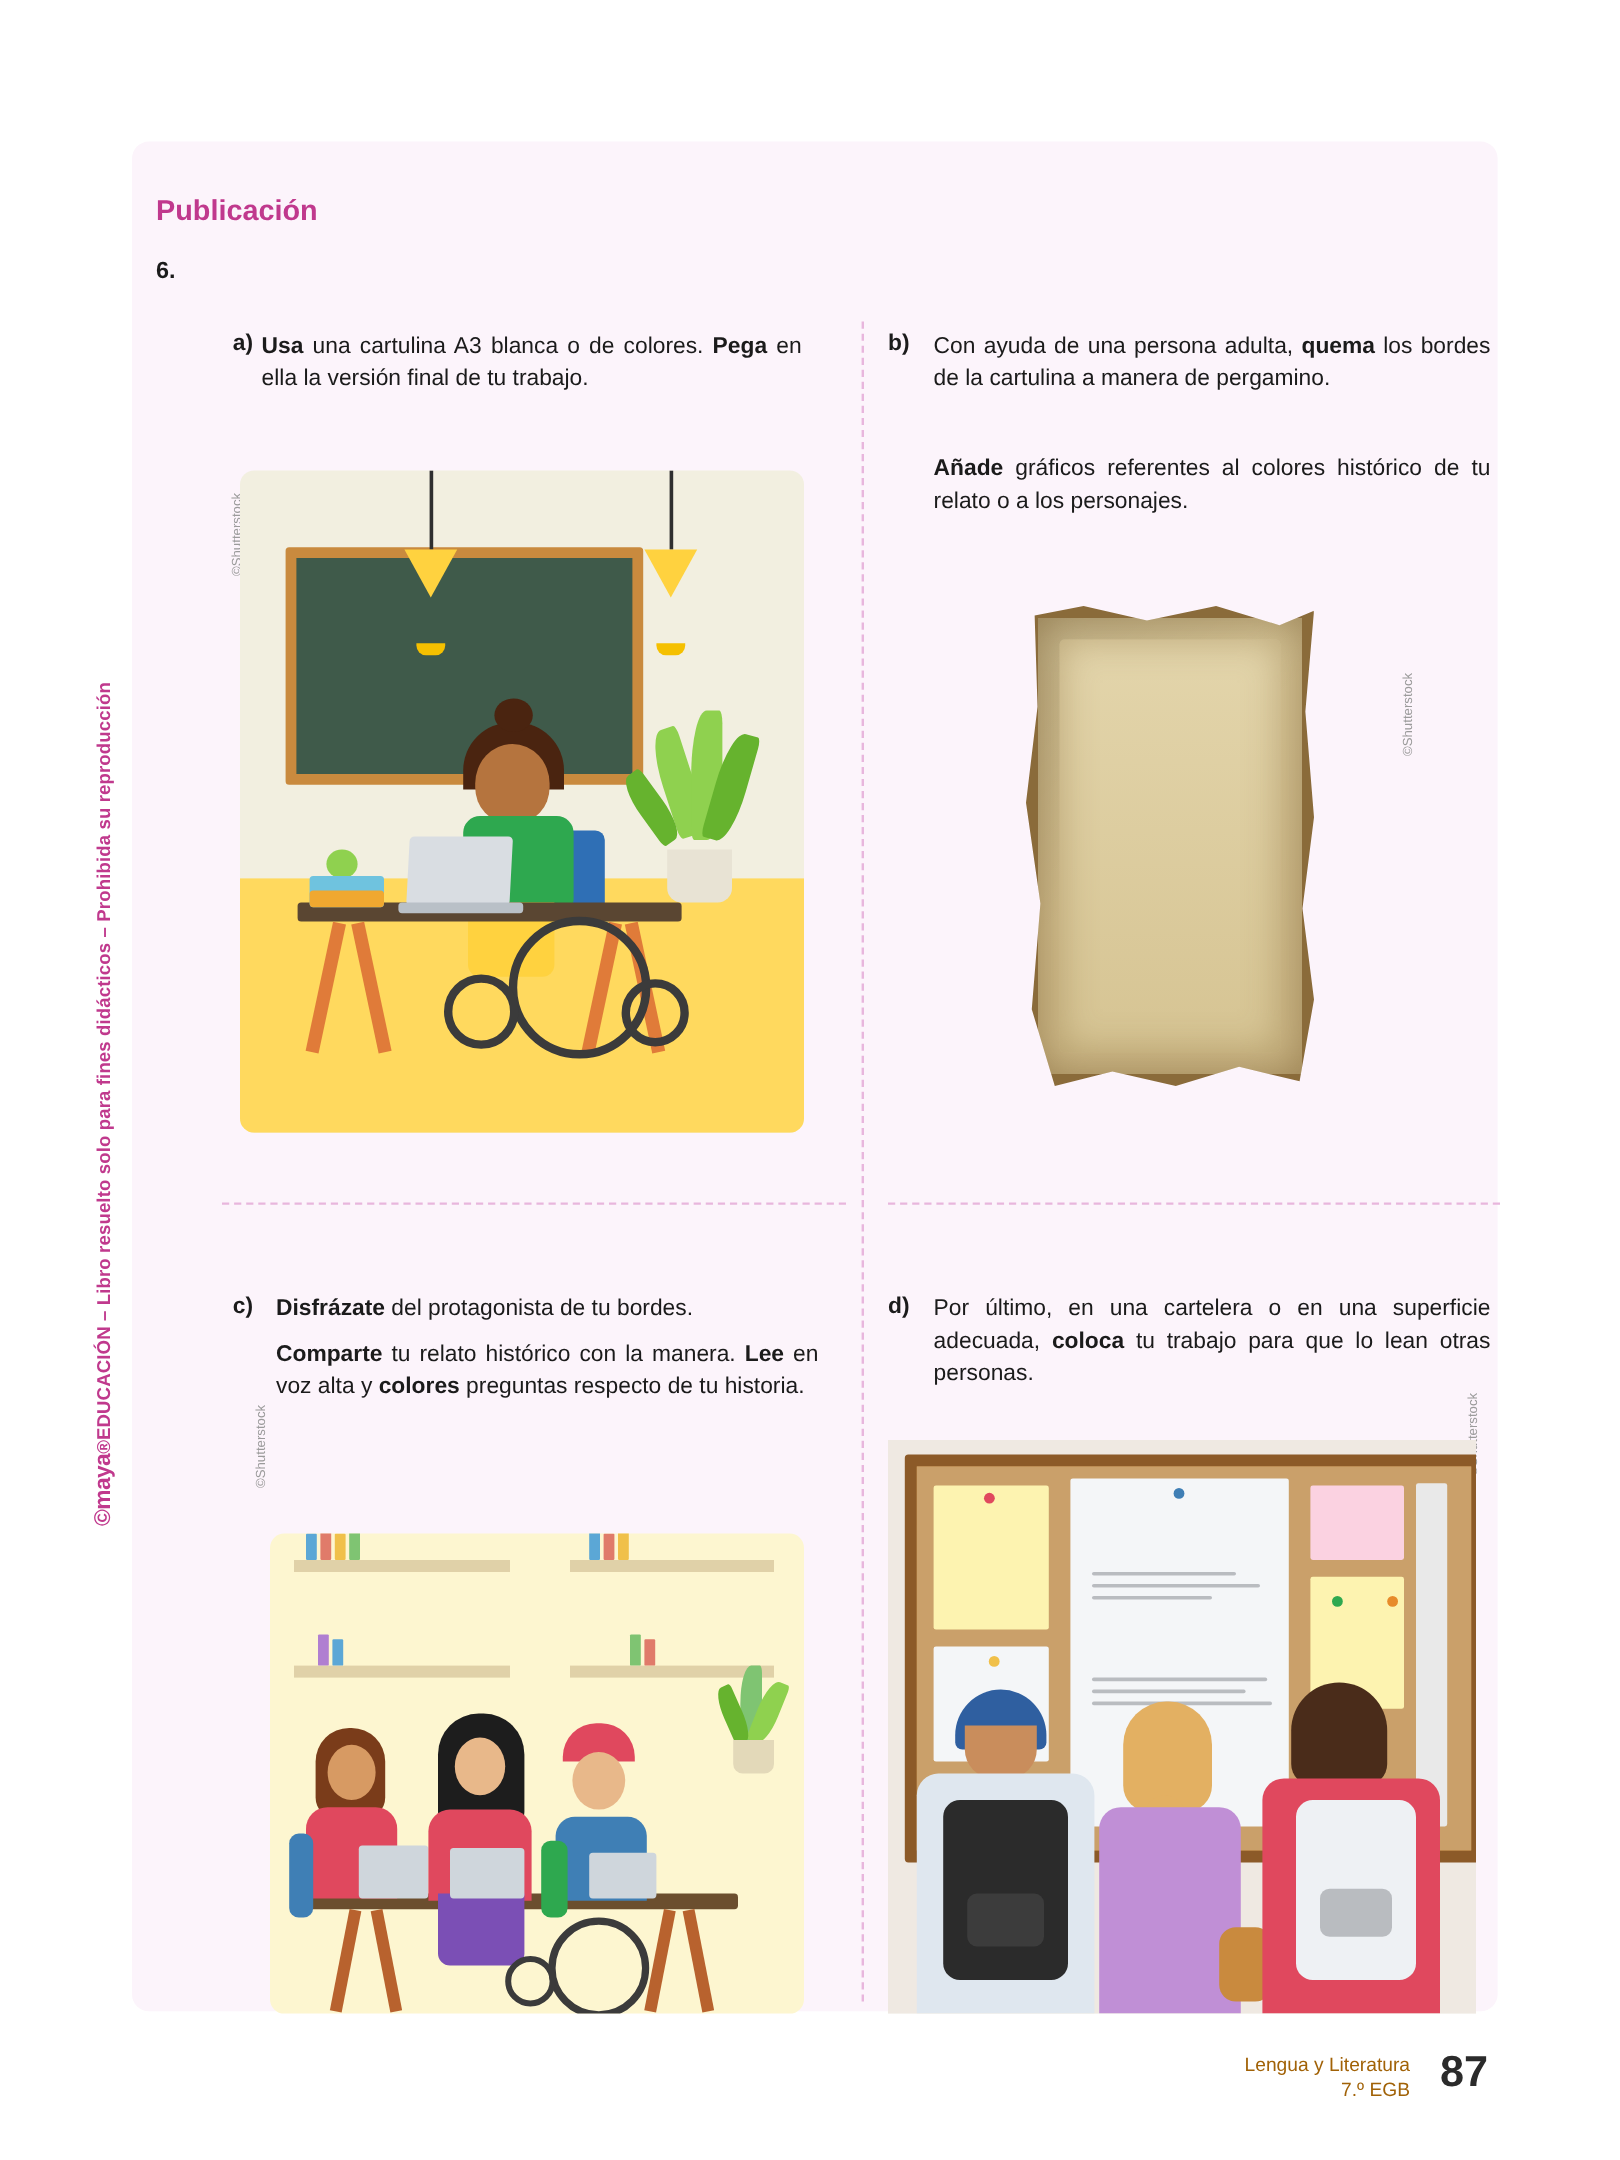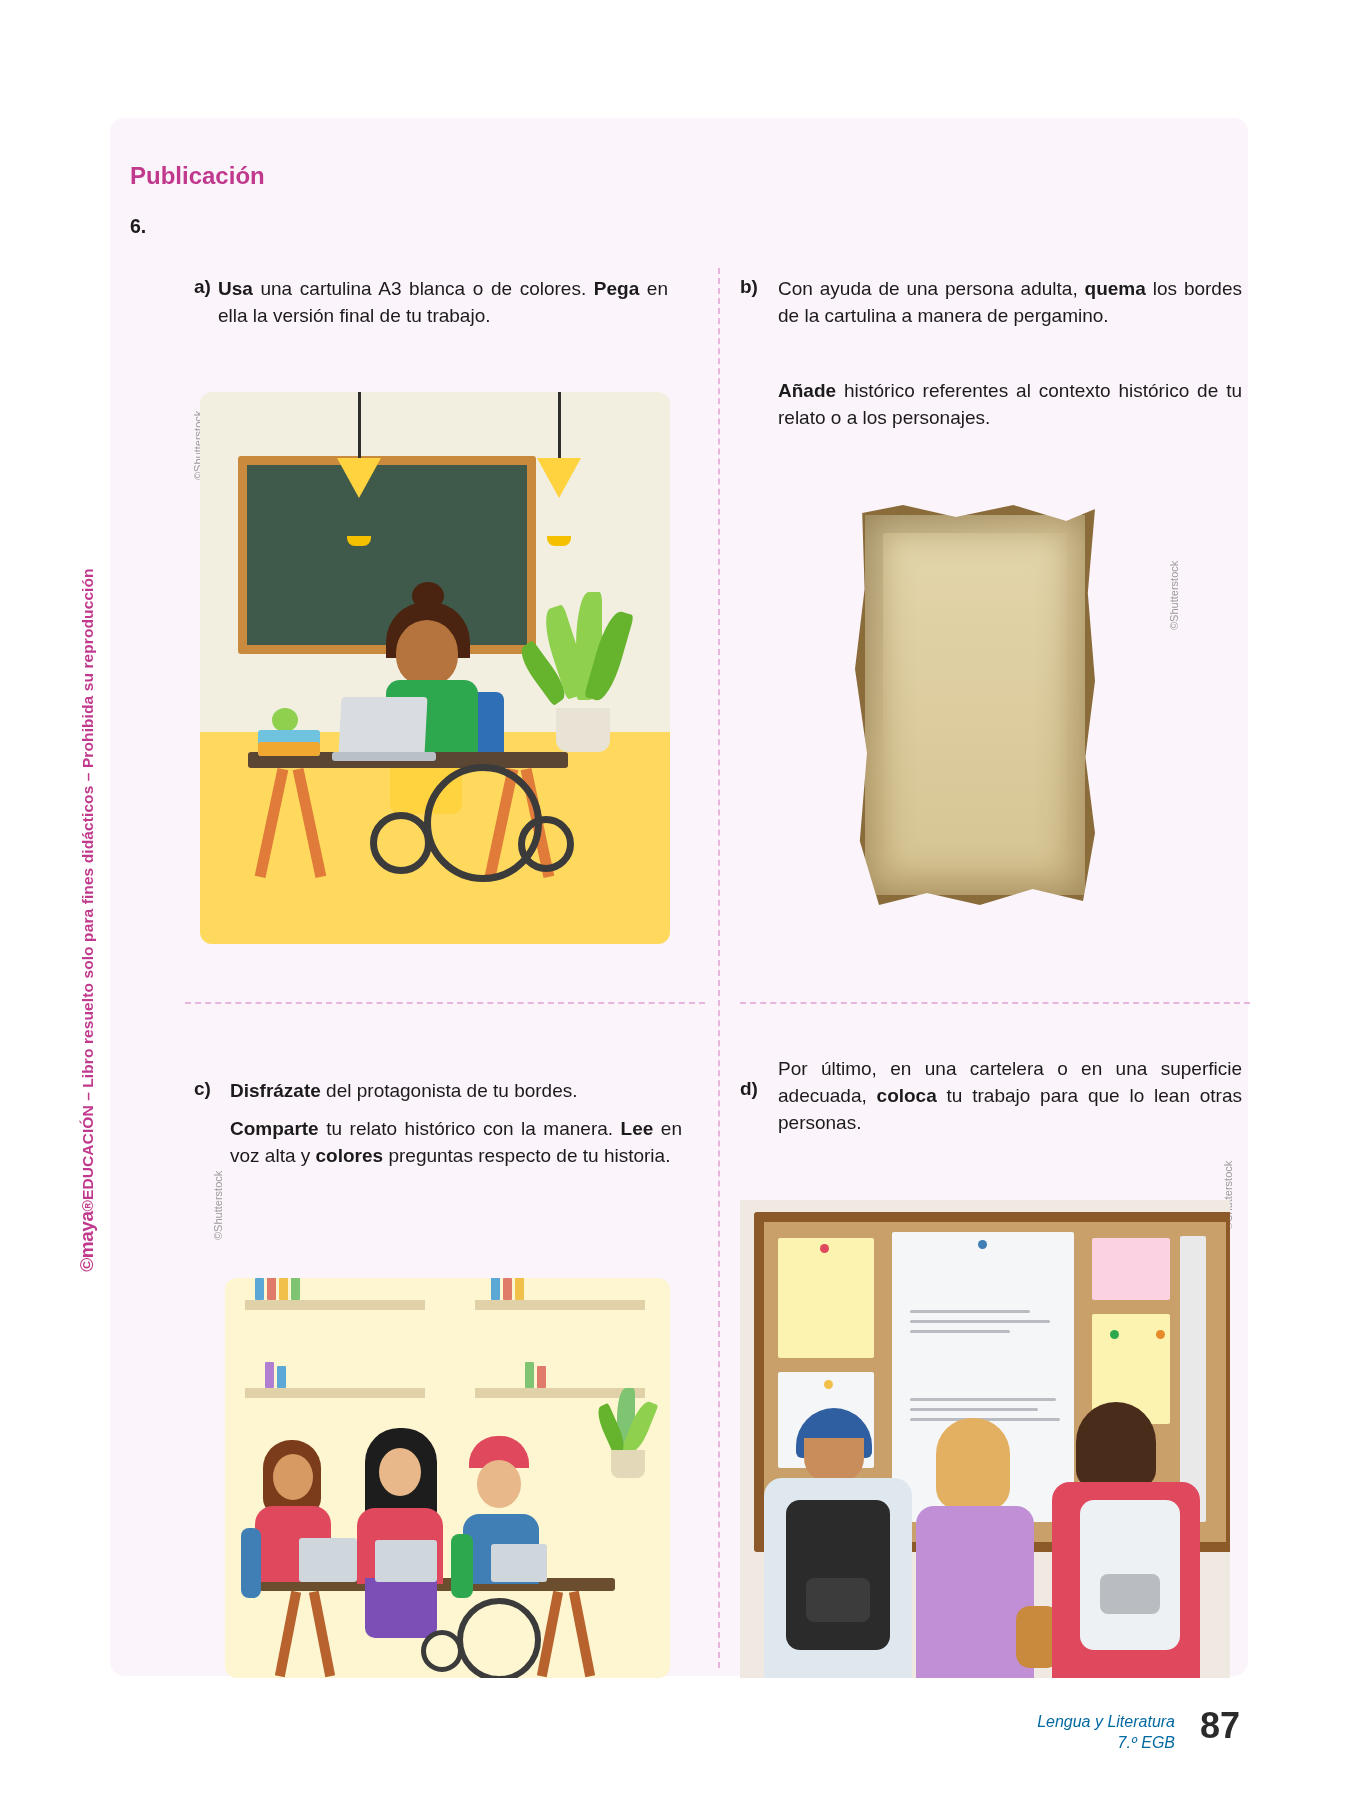--- a/index.html
+++ b/index.html
@@ -294,23 +294,22 @@
   .id-body { position: absolute; border-radius: 18px 18px 0 0; }
 
   
   .footer-sub {
     position: absolute;
     right: 175px;
     top: 1712px;
     width: 260px;
     text-align: right;
     font-size: 16px;
-    color: #0369a1;
+    color: #a16207;
     line-height: 1.3;
-    font-style: italic;
   }
   .footer-page {
     position: absolute;
     right: 110px;
     top: 1705px;
     font-size: 36px;
     font-weight: bold;
     color: #2b2b2b;
   }
 </style>
@@ -382,21 +381,21 @@
       <div class="ia-wheel" style="left:318px; top:424px; width:42px; height:42px;"></div>
     </div>
   </div>
 
   <div class="quad">
     <div class="lbl" style="left:740px; top:276px;">b)</div>
     <div class="txt" style="left:778px; top:276px; width:464px;">
       <span>Con ayuda de una persona adulta, </span><b>quema</b><span> los bordes de la cartulina a manera de pergamino.</span>
     </div>
     <div class="txt" style="left:778px; top:378px; width:464px;">
-      <b>Añade</b><span> histórico referentes al contexto histórico de tu relato o a los personajes.</span>
+      <b>Añade</b><span> gráficos referentes al colores histórico de tu relato o a los personajes.</span>
     </div>
 
     <div class="shutter" style="left:1168px; top:630px;">©Shutterstock</div>
 
     <div class="illus-b">
       <div class="parch">
         <div class="parch-inner"></div>
       </div>
     </div>
   </div>
@@ -465,21 +464,21 @@
         <div class="ic-head" style="left:226px; top:256px; width:22px; height:64px; background:#2ea84f; border-radius:8px;"></div>
         <div class="ic-lap" style="left:266px; top:266px; width:56px; height:38px;"></div>
         <div class="ia-wheel" style="left:232px; top:320px; width:72px; height:72px; border-width:6px;"></div>
         <div class="ia-wheel" style="left:196px; top:352px; width:32px; height:32px; border-width:5px;"></div>
       </div>
     </div>
   </div>
 
   <div class="quad">
     <div class="lbl" style="left:740px; top:1078px;">d)</div>
-    <div class="txt" style="left:778px; top:1056px; width:464px;">
+    <div class="txt" style="left:778px; top:1078px; width:464px;">
       <span>Por último, en una cartelera o en una superficie adecuada, </span><b>coloca</b><span> tu trabajo para que lo lean otras personas.</span>
     </div>
 
     <div class="shutter" style="left:1222px; top:1230px;">©Shutterstock</div>
 
     <div class="illus-d">
       <div class="id-board">
         <div class="id-cork"></div>
 
         <div class="id-paper" style="left:14px; top:16px; width:96px; height:120px; background:#fdf3b0;"></div>

